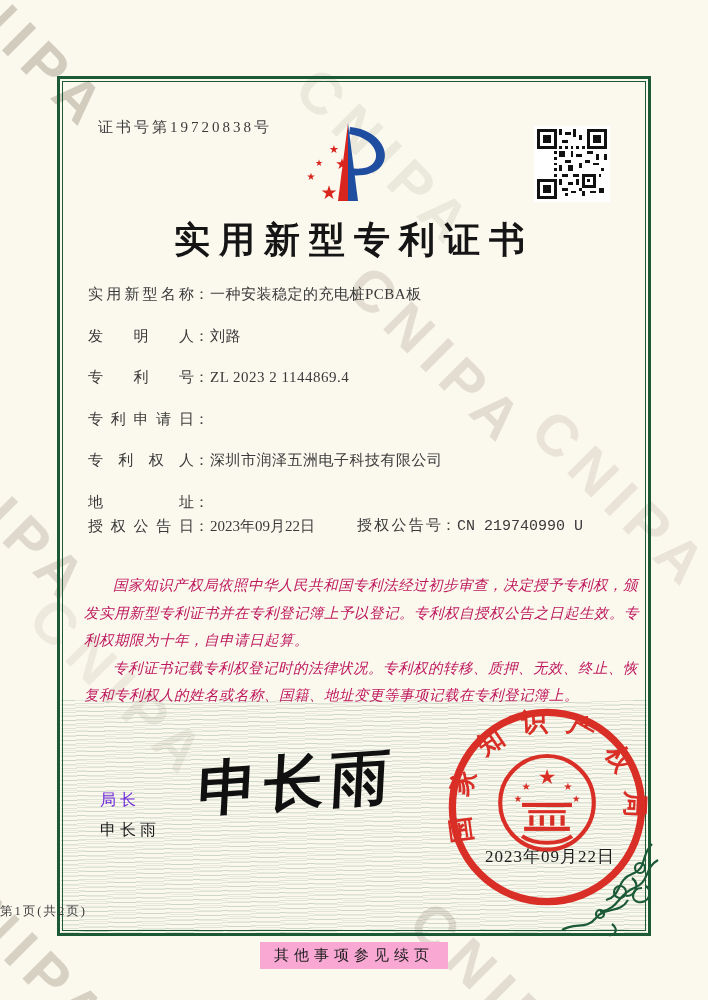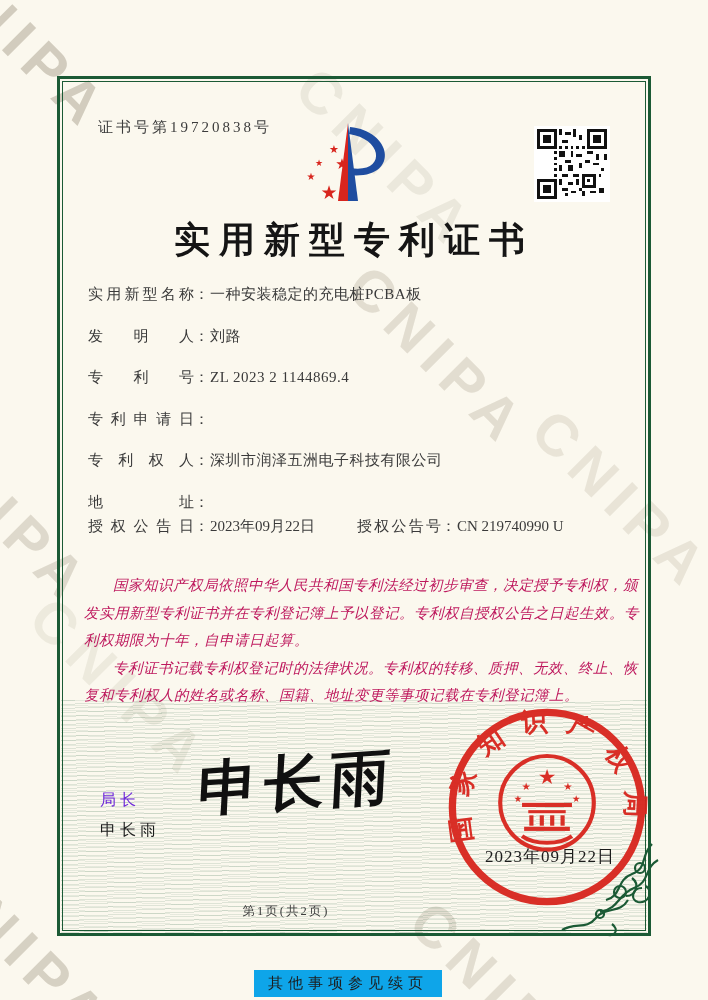--- a/index.html
+++ b/index.html
@@ -48,21 +48,21 @@
   }
   .fields{position:absolute;left:88px;top:284px;width:560px;font-size:15px;color:#3a3a3a;}
   .frow{display:flex;align-items:flex-end;margin-bottom:20.5px;line-height:21px;}
   .flabel{
     display:inline-block;width:106px;flex:0 0 106px;
     text-align:justify;text-align-last:justify;
   }
   .fcolon{flex:0 0 16px;}
   .fvalue{flex:1;letter-spacing:.5px;}
   .frow.addr{margin-bottom:3px;}
-  .pair2{display:flex;margin-left:42px;}
+  .pair2{display:flex;margin-left:42px;font-family:Liberation Mono, monospace;}
   .pair2 .flabel{width:84px;flex:0 0 84px;}
   .body-paras{
     position:absolute;left:84px;top:572px;width:566px;
     font-size:14.5px;line-height:27.5px;color:#be185d;font-style:italic;
   }
   .body-paras p{margin:0;text-indent:2em;letter-spacing:.5px;}
   .sig-title{position:absolute;left:100px;top:790px;font-size:16px;letter-spacing:4px;color:#6d28d9;
     font-family:"Liberation Sans","DejaVu Sans",sans-serif;}
   .sig-name{position:absolute;left:100px;top:820px;font-size:16px;letter-spacing:4px;color:#1c1c1c;
     font-family:"Liberation Sans","DejaVu Sans",sans-serif;}
@@ -71,27 +71,27 @@
     font-size:60px;color:#101010;letter-spacing:6px;
     transform:rotate(-4deg) skewX(-7deg);
     font-family:"DejaVu Serif","Liberation Serif",serif;font-weight:bold;
   }
   .seal{position:absolute;left:443px;top:703px;width:208px;height:208px;z-index:6;opacity:.95;}
   .seal-date{
     position:absolute;left:470px;top:845px;width:160px;text-align:center;
     font-size:17px;color:#1c1c1c;letter-spacing:1px;z-index:7;
   }
   .page-ind{
-    position:absolute;left:0;top:903px;width:572px;text-align:center;
+    position:absolute;left:0;top:903px;width:572px;
     font-size:12.5px;letter-spacing:2px;color:#3d3d3d;z-index:6;
   }
   .cont-note{
-    position:absolute;left:254px;top:942px;
+    position:absolute;left:260px;top:942px;
     font-size:15px;letter-spacing:5px;color:#1d1d1d;
-    background:#0ea5e9;padding:4px 14px;z-index:6;margin-top:28px;
+    background:#f9a8d4;padding:4px 14px;z-index:6;
   }
   .flourish{position:absolute;left:556px;top:838px;width:108px;height:104px;z-index:4;}
 </style>
 </head>
 <body>
 
 <div class="page">
 
   <div class="wm" style="left:-36px;top:-64px;color:rgba(160,151,130,.45)">CNIPA</div>
   <div class="wm" style="left:330px;top:54px;color:rgba(168,159,138,.18)">CNIPA</div>

